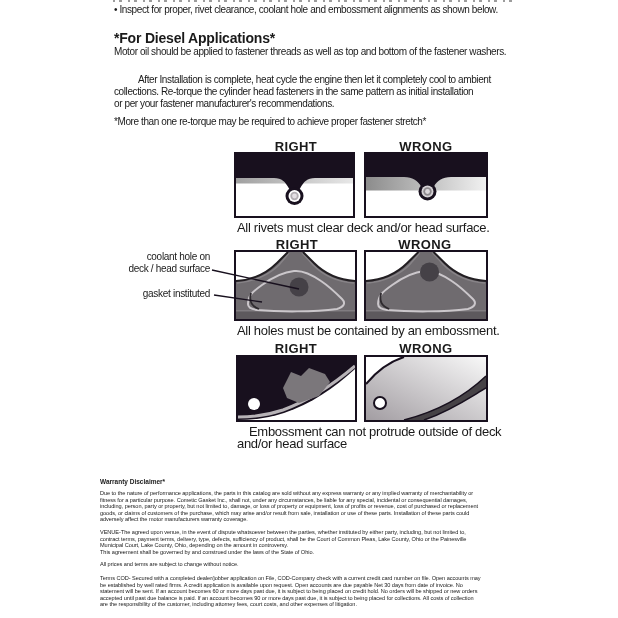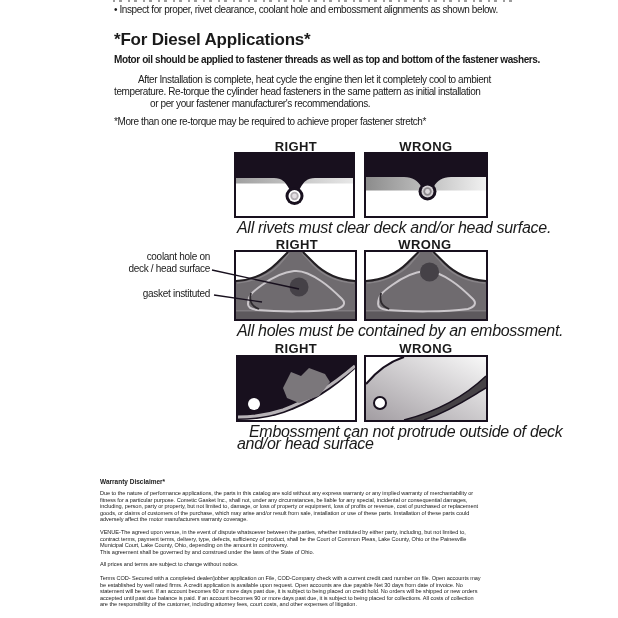--- a/index.html
+++ b/index.html
@@ -1,45 +1,45 @@
 <!DOCTYPE html>
 <html><head>
 <meta charset="utf-8">
 <style>
   html,body{margin:0;padding:0;background:#fff;}
   .page{position:relative;width:618px;height:618px;background:#ffffff;
         font-family:"Liberation Sans",sans-serif;color:#1a1a1a;overflow:hidden;}
   .t{position:absolute;white-space:nowrap;}
   .body{font-size:10px;letter-spacing:-0.4px;line-height:12px;}
-  .h1{font-size:17px;font-weight:bold;letter-spacing:-0.2px;}
+  .h1{font-size:14px;font-weight:bold;letter-spacing:-0.2px;}
   .rw{position:absolute;font-weight:bold;font-size:13px;letter-spacing:0.4px;
       transform:translateX(-50%);white-space:nowrap;}
-  .cap{font-size:16px;letter-spacing:-0.3px;line-height:12px;font-style:italic;}
+  .cap{font-size:13px;letter-spacing:-0.3px;line-height:12px;}
   .panel{position:absolute;border:2px solid #18101e;background:#fff;}
   .panel svg{display:block;width:100%;height:100%;}
   .sideLabel{font-size:10px;letter-spacing:-0.3px;text-align:right;}
   .tinyH{font-size:6.5px;font-weight:bold;letter-spacing:0;}
   .tiny{font-size:5.6px;letter-spacing:-0.05px;line-height:6.5px;}
   .topclip{position:absolute;left:113px;top:0;width:402px;height:2px;opacity:.5;
     background:repeating-linear-gradient(90deg,#3a3a3a 0 2px,transparent 2px 6px,#3a3a3a 6px 9px,transparent 9px 15px);}
   .overlay{position:absolute;pointer-events:none;}
 </style>
 </head>
 <body>
 
 <div class="page">
 
   <div class="topclip"></div>
 
   <div class="t body" style="left:114px;top:4px;">• Inspect for proper, rivet clearance, coolant hole and embossment alignments as shown below.</div>
   <div class="t h1" style="left:114px;top:30px;">*For Diesel Applications*</div>
-  <div class="t body" style="left:114px;top:54px;font-weight:bold;">Motor oil should be applied to fastener threads as well as top and bottom of the fastener washers.</div>
+  <div class="t body" style="left:114px;top:46px;">Motor oil should be applied to fastener threads as well as top and bottom of the fastener washers.</div>
   <div class="t body" style="left:114px;top:74px;margin-left:24px;">After Installation is complete, heat cycle the engine then let it completely cool to ambient</div>
-  <div class="t body" style="left:114px;top:86px;">temperature. Re-torque the cylinder head fasteners in the same pattern as initial installation</div>
-  <div class="t body" style="left:114px;top:98px;margin-left:36px;">or per your fastener manufacturer's recommendations.</div>
+  <div class="t body" style="left:114px;top:86px;">collections. Re-torque the cylinder head fasteners in the same pattern as initial installation</div>
+  <div class="t body" style="left:114px;top:98px;">or per your fastener manufacturer's recommendations.</div>
   <div class="t body" style="left:114px;top:116px;">*More than one re-torque may be required to achieve proper fastener stretch*</div>
 
   <div class="rw" style="left:296px;top:139px;">RIGHT</div>
   <div class="rw" style="left:426px;top:139px;">WRONG</div>
 
   <div class="panel" style="left:234px;top:152px;width:117px;height:62px;">
     <svg viewBox="0 0 117 62" preserveAspectRatio="none">
       <defs>
         <linearGradient id="g1a" x1="0" y1="0" x2="1" y2="0">
           <stop offset="0" stop-color="#a0a0a0"></stop>

